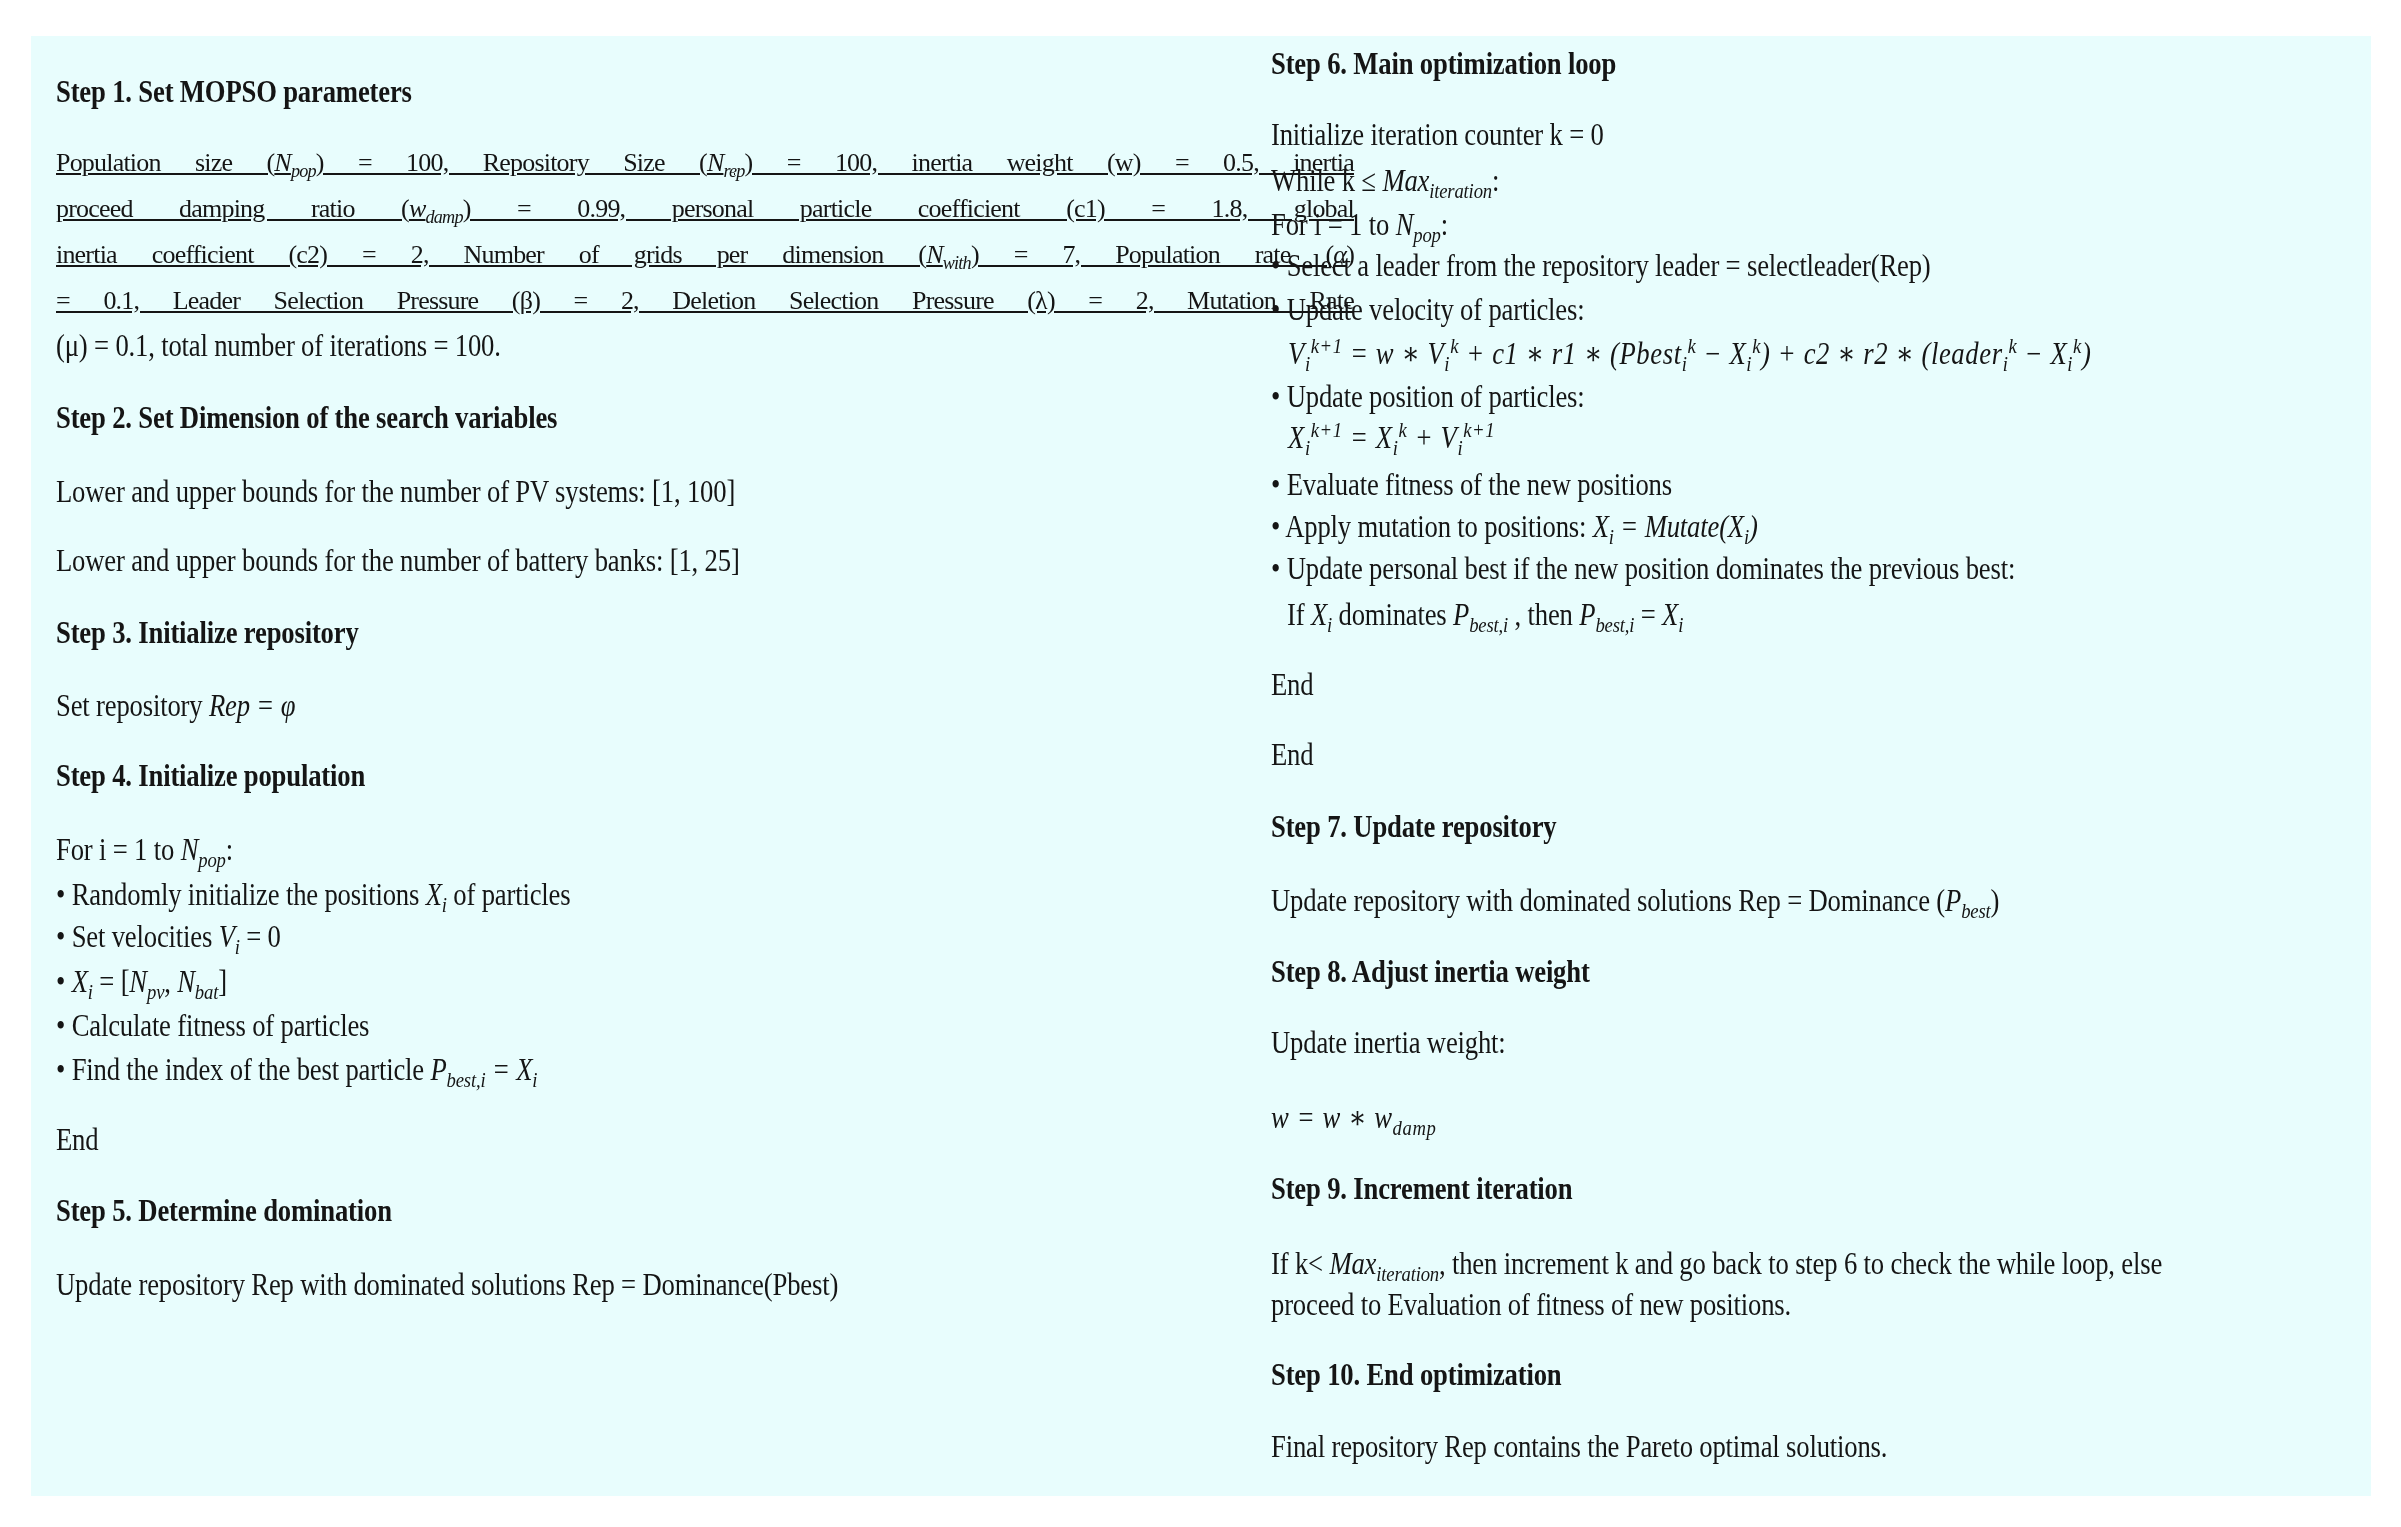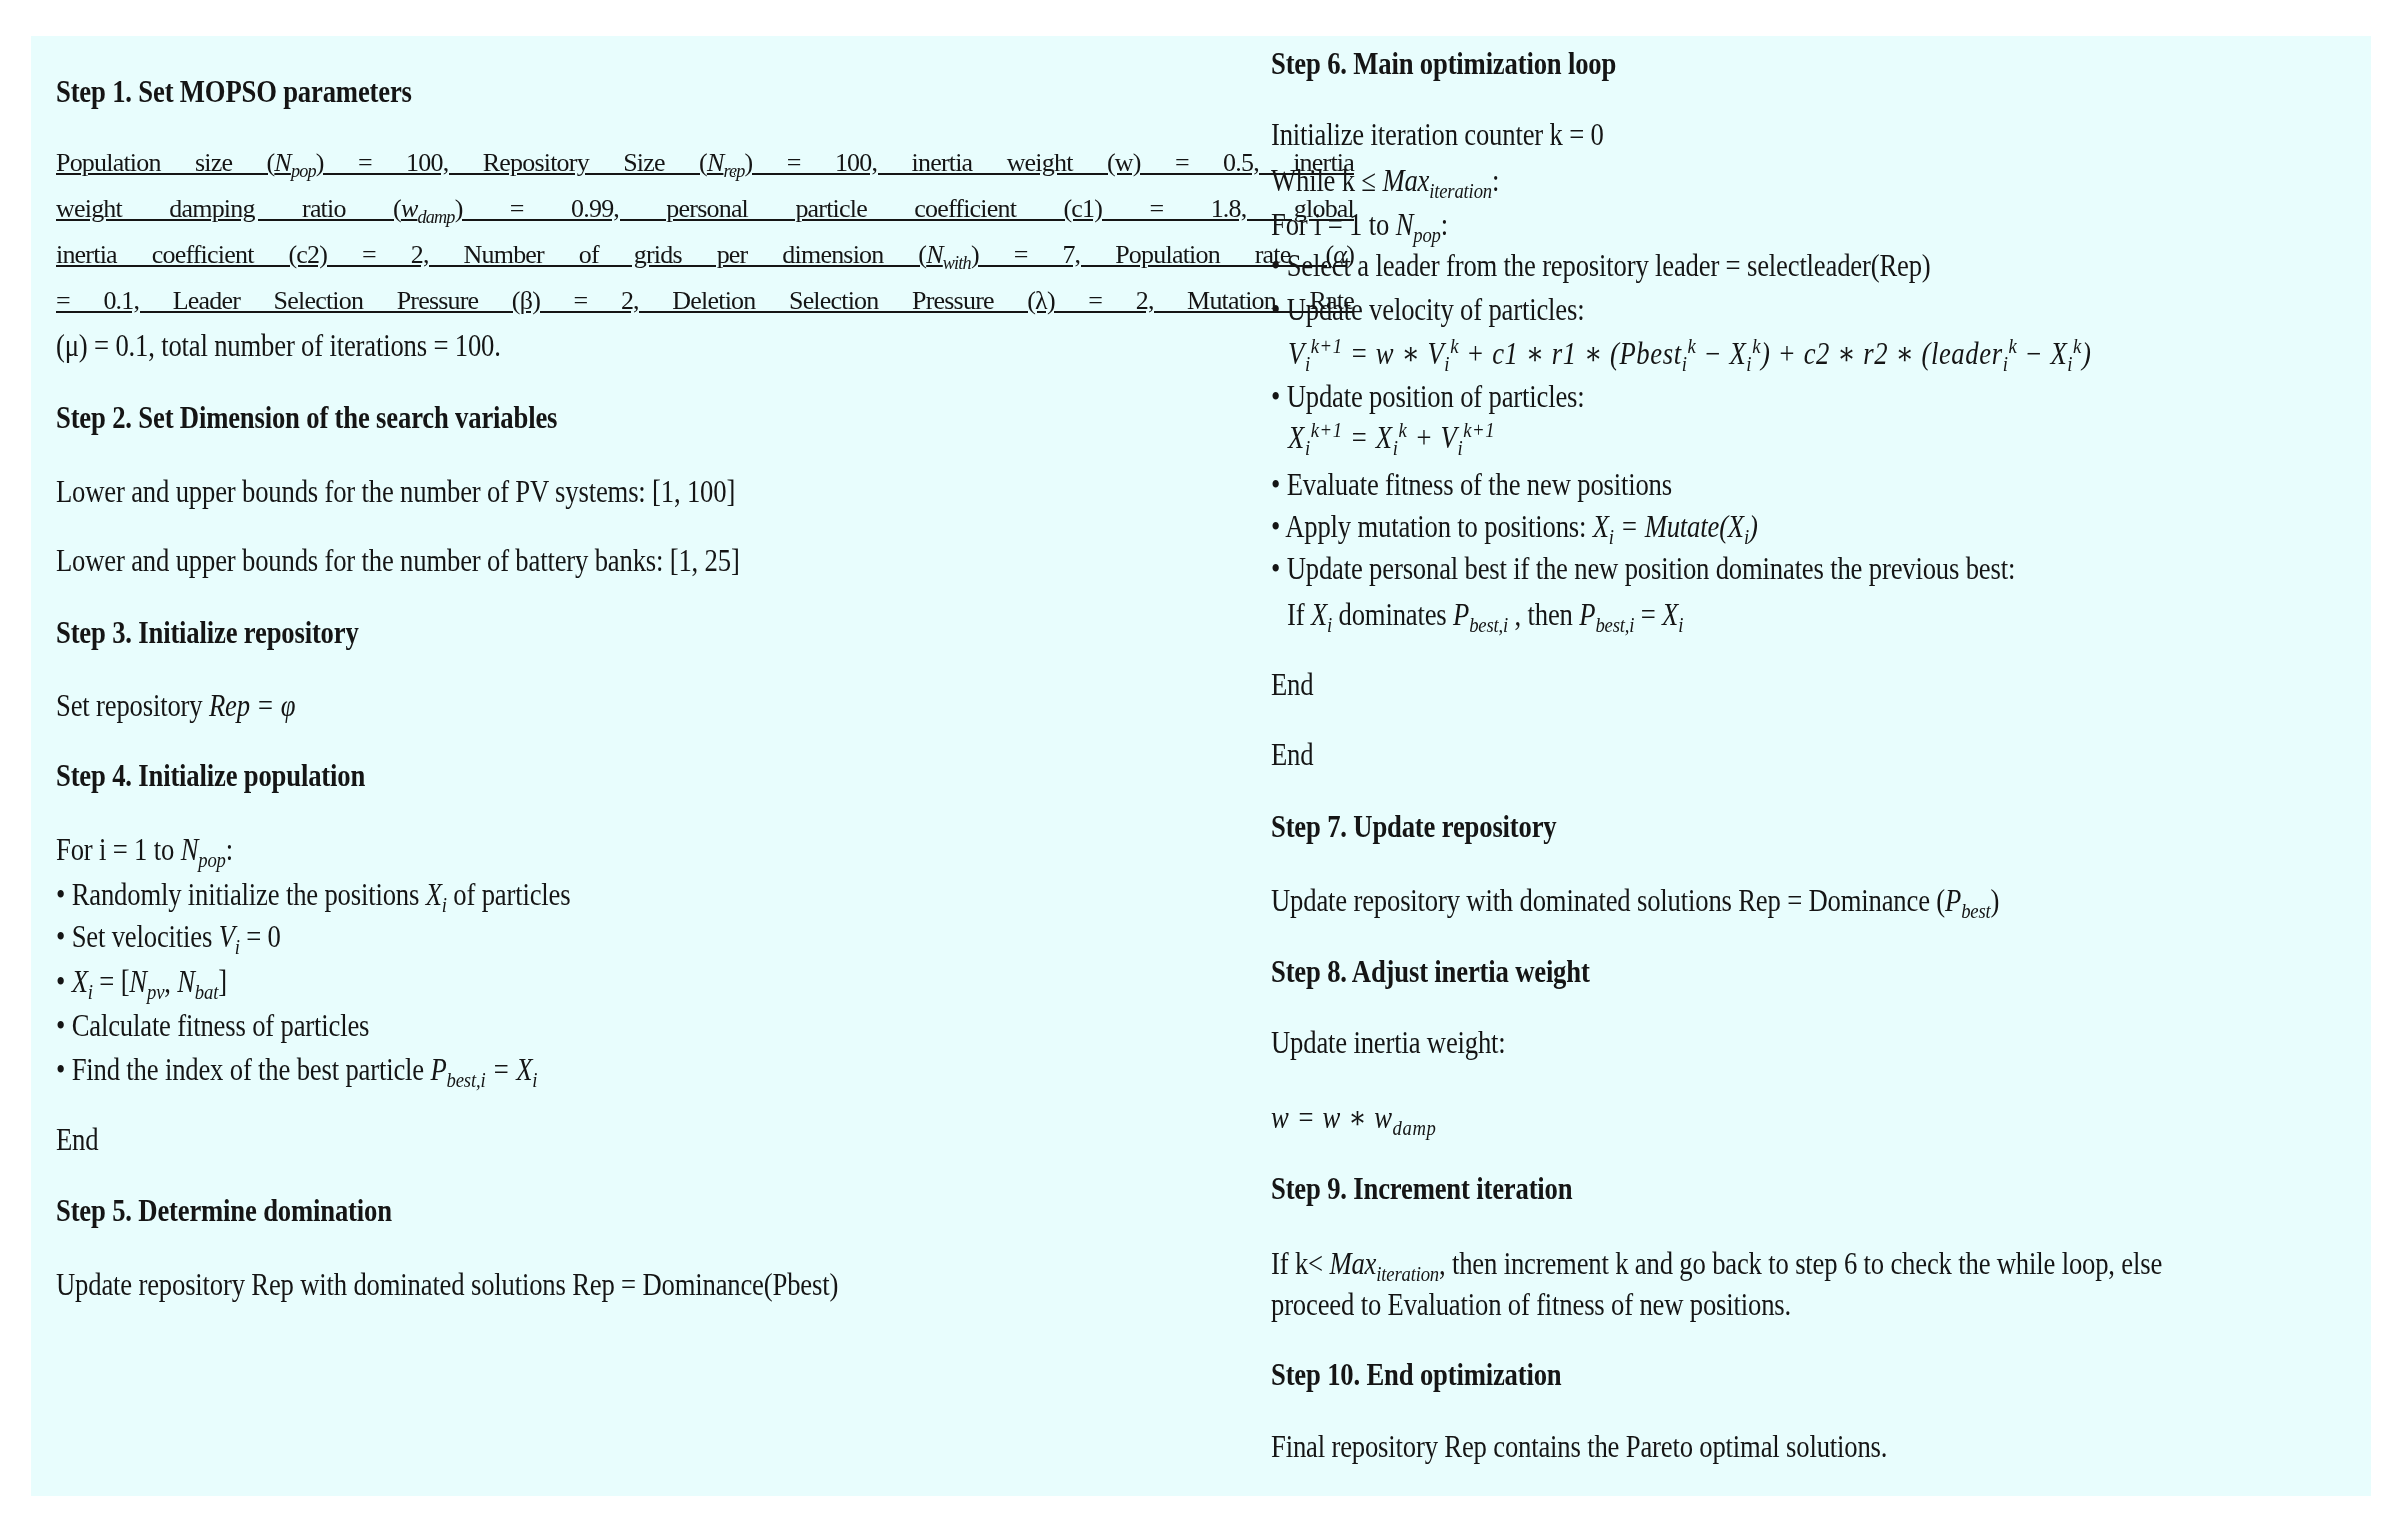--- a/index.html
+++ b/index.html
@@ -20,21 +20,21 @@
 <body>
 
 <div class="panel"></div>
 
 <div class="ln h L" style="top:76px">Step 1. Set MOPSO parameters</div>
 
 <div class="ln L just" style="top:150px">
   <span>Population size (</span><span class="m">N</span><sub class="i">pop</sub><span>) = 100, Repository Size (</span><span class="m">N</span><sub class="i">rep</sub><span>) = 100, inertia weight (w) = 0.5, inertia</span>
 </div>
 <div class="ln L just" style="top:196px">
-  <span>weight damping ratio (</span><span class="m">w</span><sub class="i">damp</sub><span>) = 0.99, personal particle coefficient (c1) = 1.8, global</span>
+  <span>proceed damping ratio (</span><span class="m">w</span><sub class="i">damp</sub><span>) = 0.99, personal particle coefficient (c1) = 1.8, global</span>
 </div>
 <div class="ln L just" style="top:242px">
   <span>inertia coefficient (c2) = 2, Number of grids per dimension (</span><span class="m">N</span><sub class="i">with</sub><span>) = 7, Population rate (</span><span class="m">α</span><span>)</span>
 </div>
 <div class="ln L just" style="top:288px">= 0.1, Leader Selection Pressure (β) = 2, Deletion Selection Pressure (λ) = 2, Mutation Rate</div>
 <div class="ln L" style="top:330px">(μ) = 0.1, total number of iterations = 100.</div>
 
 <div class="ln h L" style="top:402px">Step 2. Set Dimension of the search variables</div>
 <div class="ln L" style="top:476px">Lower and upper bounds for the number of PV systems: [1, 100]</div>
 <div class="ln L" style="top:545px">Lower and upper bounds for the number of battery banks: [1, 25]</div>

